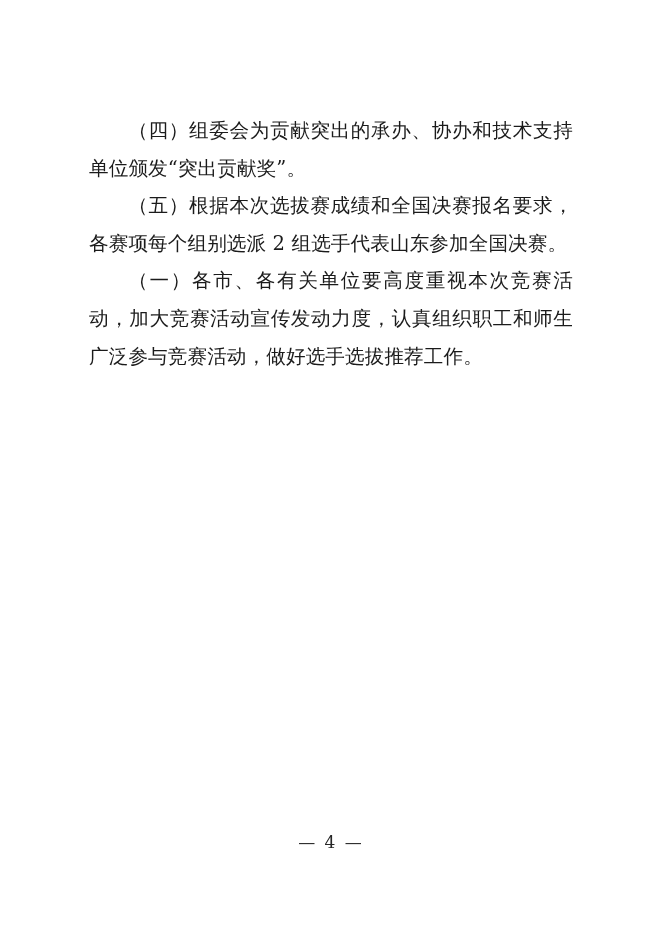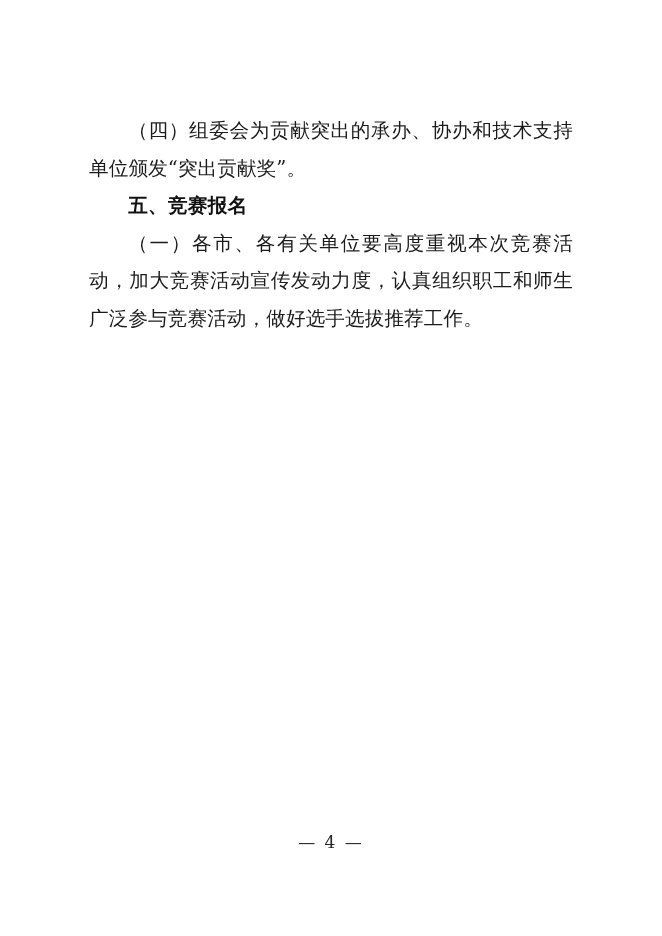--- a/index.html
+++ b/index.html
@@ -57,19 +57,19 @@
     font-family: "DejaVu Serif", "Liberation Serif", serif;
   }
 </style>
 </head>
 <body>
 
 <div class="page">
 
   <div class="content">
       <p class="para">（四）组委会为贡献突出的承办、协办和技术支持单位颁发“突出贡献奖”。</p>
-      <p class="heading">五、竞赛报名</p>
+      <p class="para">（五）根据本次选拔赛成绩和全国决赛报名要求，各赛项每个组别选派 2 组选手代表山东参加全国决赛。</p>
       <p class="para">（一）各市、各有关单位要高度重视本次竞赛活动，加大竞赛活动宣传发动力度，认真组织职工和师生广泛参与竞赛活动，做好选手选拔推荐工作。</p>
     </div>
 
   <div class="footer">— 4 —</div>
 
 </div>
 
 </body></html>

